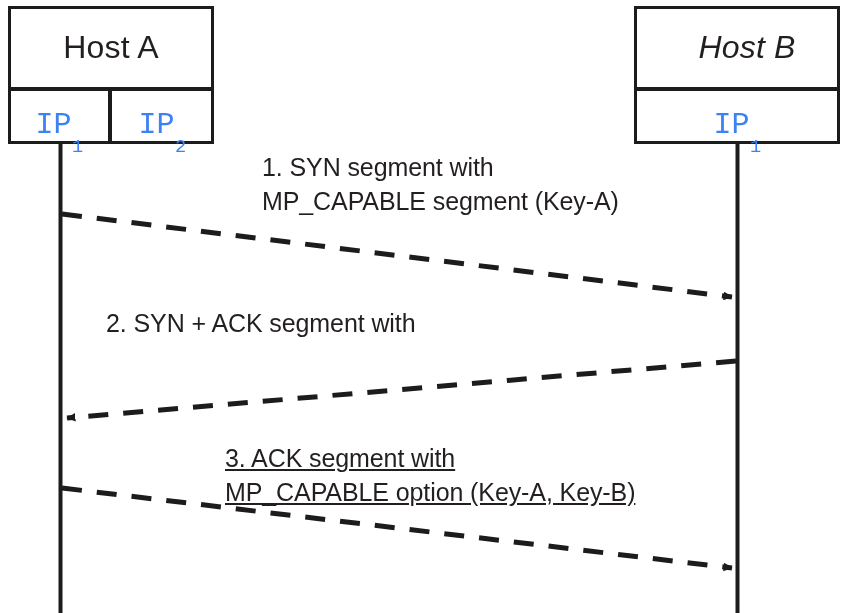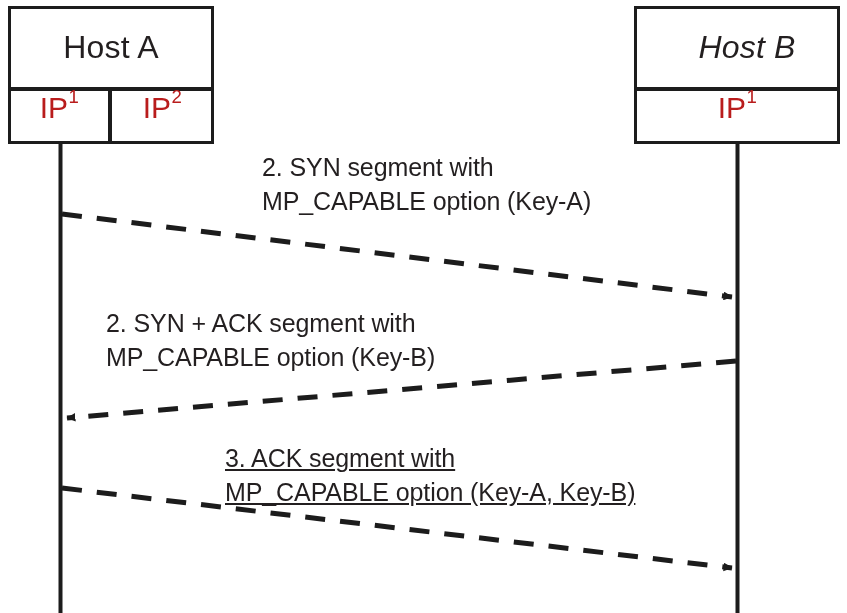--- a/index.html
+++ b/index.html
@@ -40,26 +40,26 @@
     justify-content: center;
     color: #231f20;
     font-size: 32px;
     font-weight: 400;
     letter-spacing: 0.2px;
   }
   .ip-cell {
     position: absolute;
     box-sizing: border-box;
     display: flex;
-    align-items: flex-start;
+    align-items: flex-end;
     justify-content: center;
-    color: #b91c1c;
+    color: #3b82f6;
     font-size: 30px;
     font-weight: 400;
-    font-family: Liberation Sans, sans-serif;
+    font-family: Liberation Mono, monospace;
   }
   .ip-cell sub {
     font-size: 0.62em;
     line-height: 0;
     position: relative;
     top: 0.30em;
     left: 0.5px;
   }
   .msg-label {
     position: absolute;
@@ -112,27 +112,26 @@
 
   <div class="host-box" style="left:634px; top:6px; width:206px; height:138px;"></div>
   <div class="host-title-cell" style="left:634px; top:6px; width:226px; height:83px;font-style:italic;">Host B</div>
   <div style="position:absolute; left:634px; top:87px; width:206px; height:4px; background:#1c1c1c;"></div>
   <div class="ip-cell" style="left:636px; top:91px; width:202px; height:51px;">
     <span>IP</span>
       <sub>1</sub>
   </div>
 
   <div class="msg-label" style="left:262px; top:150px;">
-    <span class="line1">2. SYN segment with</span>
-    <span class="line2">MP_CAPABLE option (Key-A)</span>
+    <span class="line1">1. SYN segment with</span>
+    <span class="line2">MP_CAPABLE segment (Key-A)</span>
   </div>
 
   <div class="msg-label" style="left:86px; top:306px;margin-left:20px;">
     <span class="line1">2. SYN + ACK segment with</span>
-    <span class="line2">MP_CAPABLE option (Key-B)</span>
   </div>
 
   <div class="msg-label" style="left:225px; top:441px;text-decoration:underline;">
     <span class="line1">3. ACK segment with</span>
     <span class="line2">MP_CAPABLE option (Key-A, Key-B)</span>
   </div>
 
 </div>
 
 </body></html>

